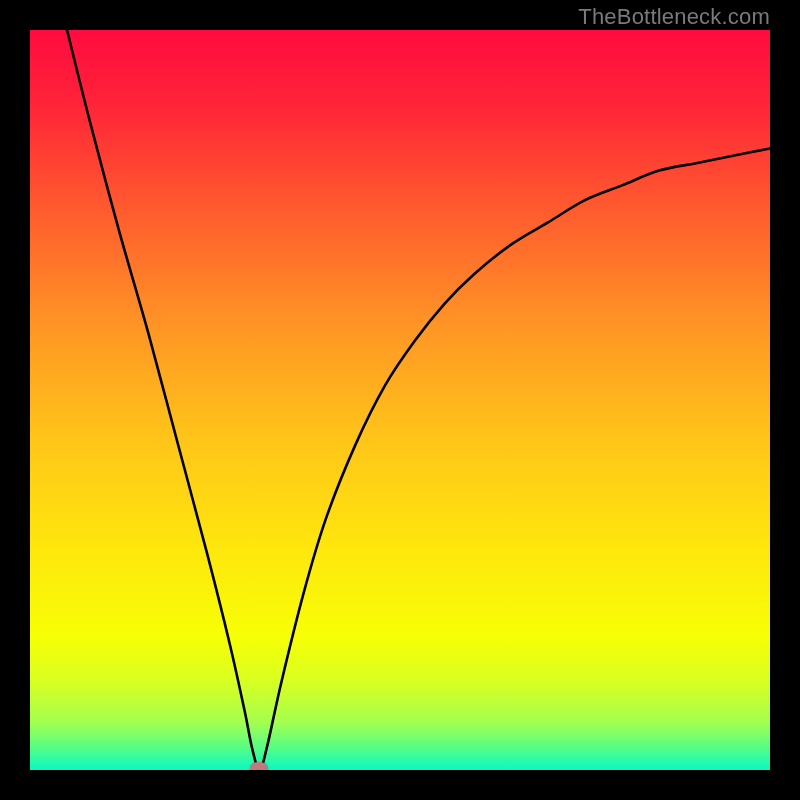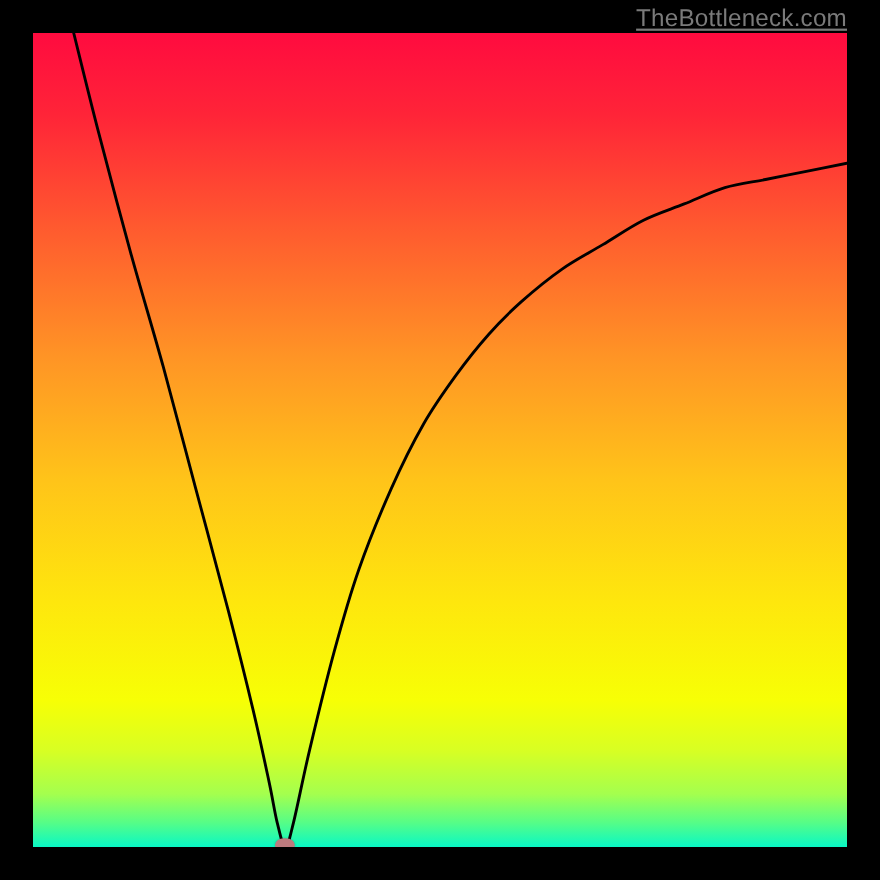--- a/index.html
+++ b/index.html
@@ -41,21 +41,20 @@
     width: 740px;
     height: 740px;
   }
   .watermark {
     position: absolute;
     top: 4px;
     right: 30px;
     color: #7a7a7a;
     font-size: 22px;
     letter-spacing: 0.2px;
-    text-decoration: underline;
   }
   .marker {
     position: absolute;
     width: 18px;
     height: 12px;
     border-radius: 50% / 55%;
     box-shadow: 0 0 2px rgba(0,0,0,0.25);
   }
 </style>
 </head>

